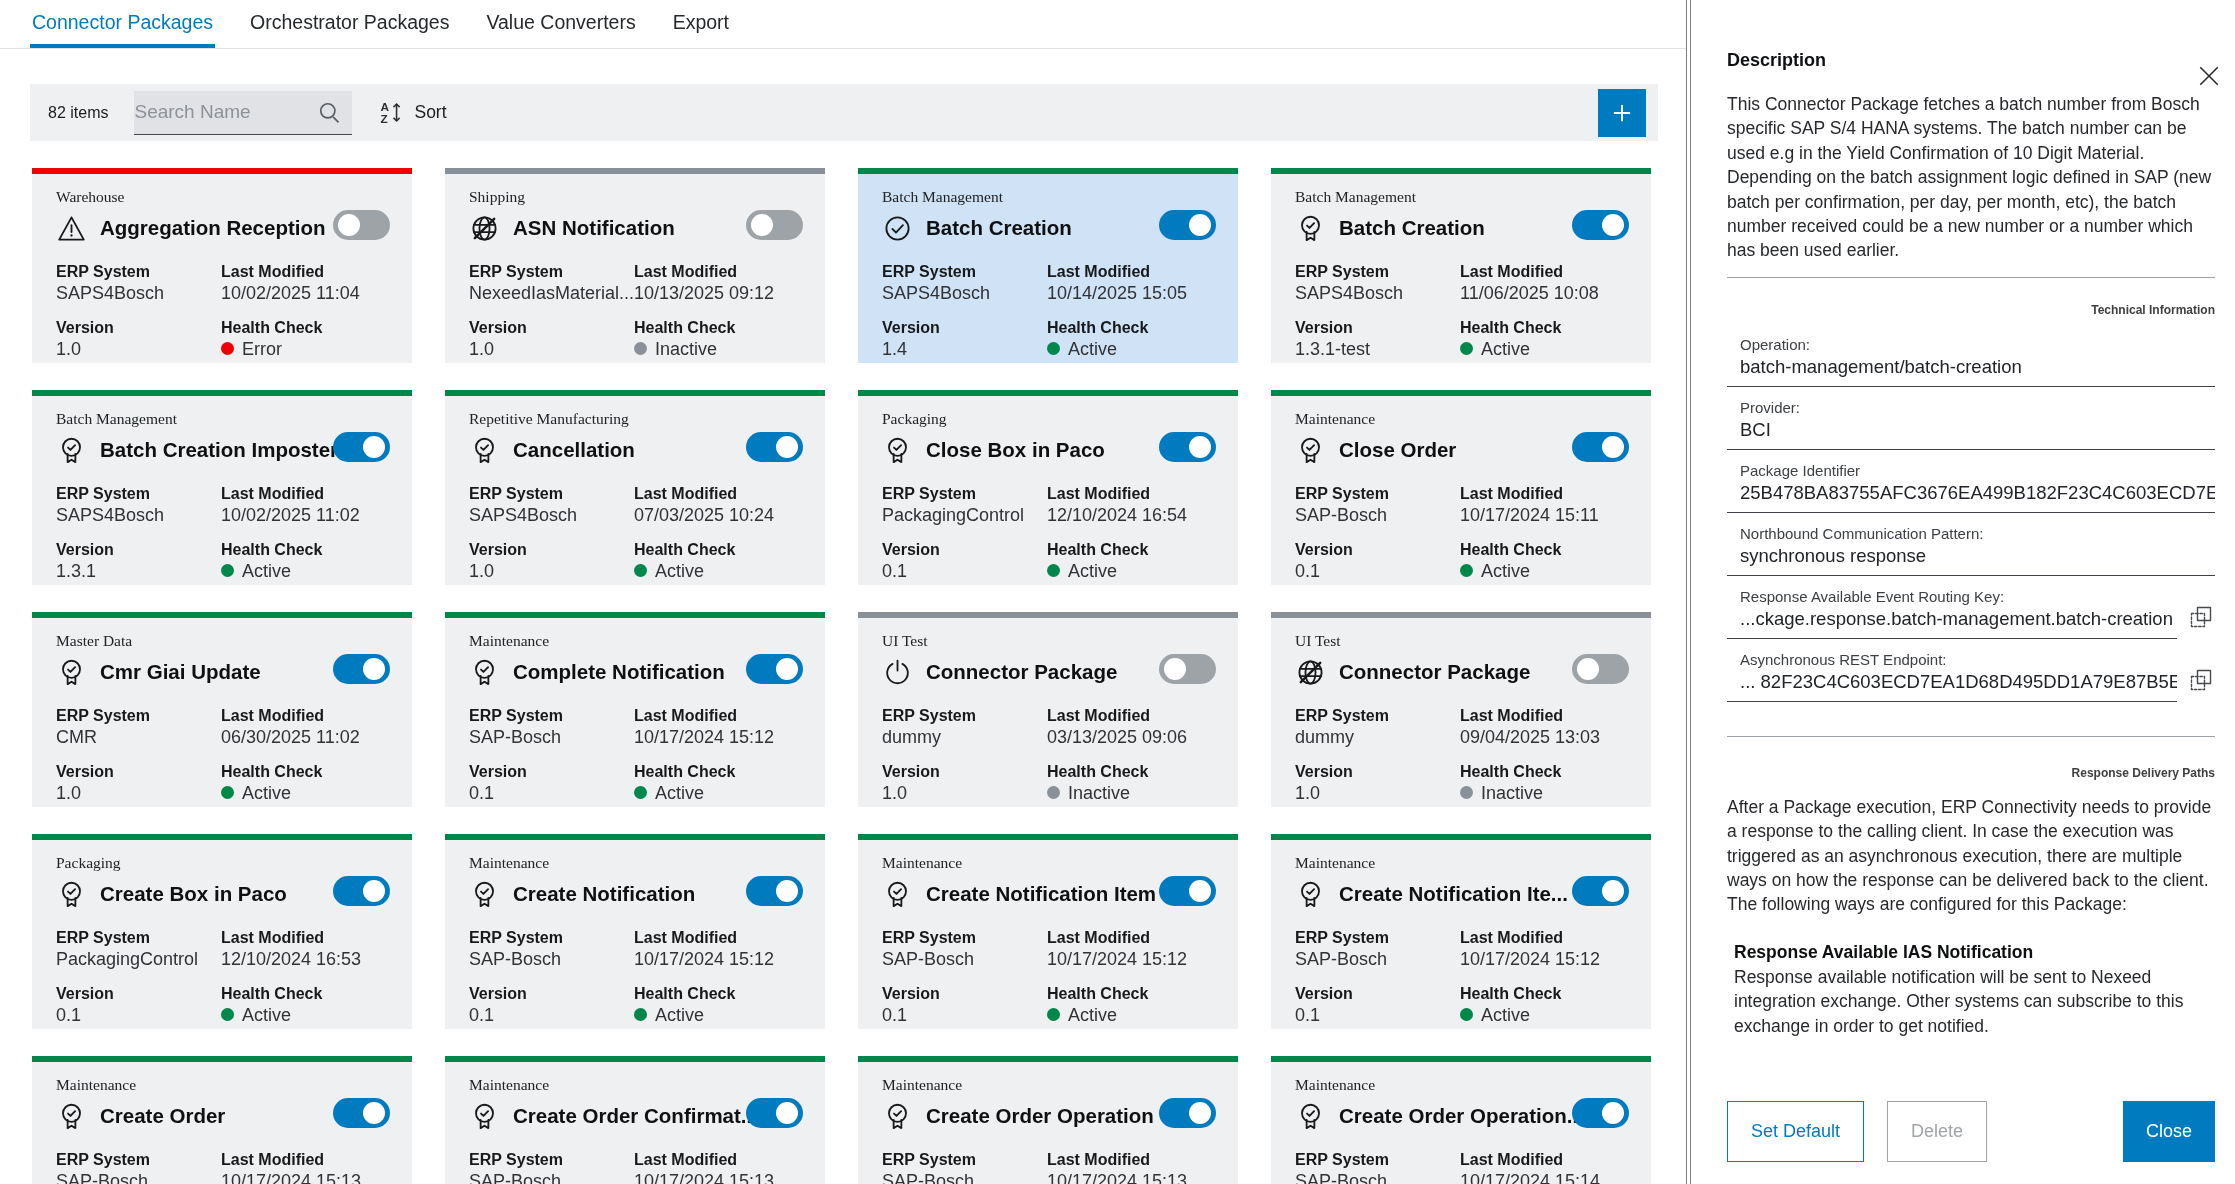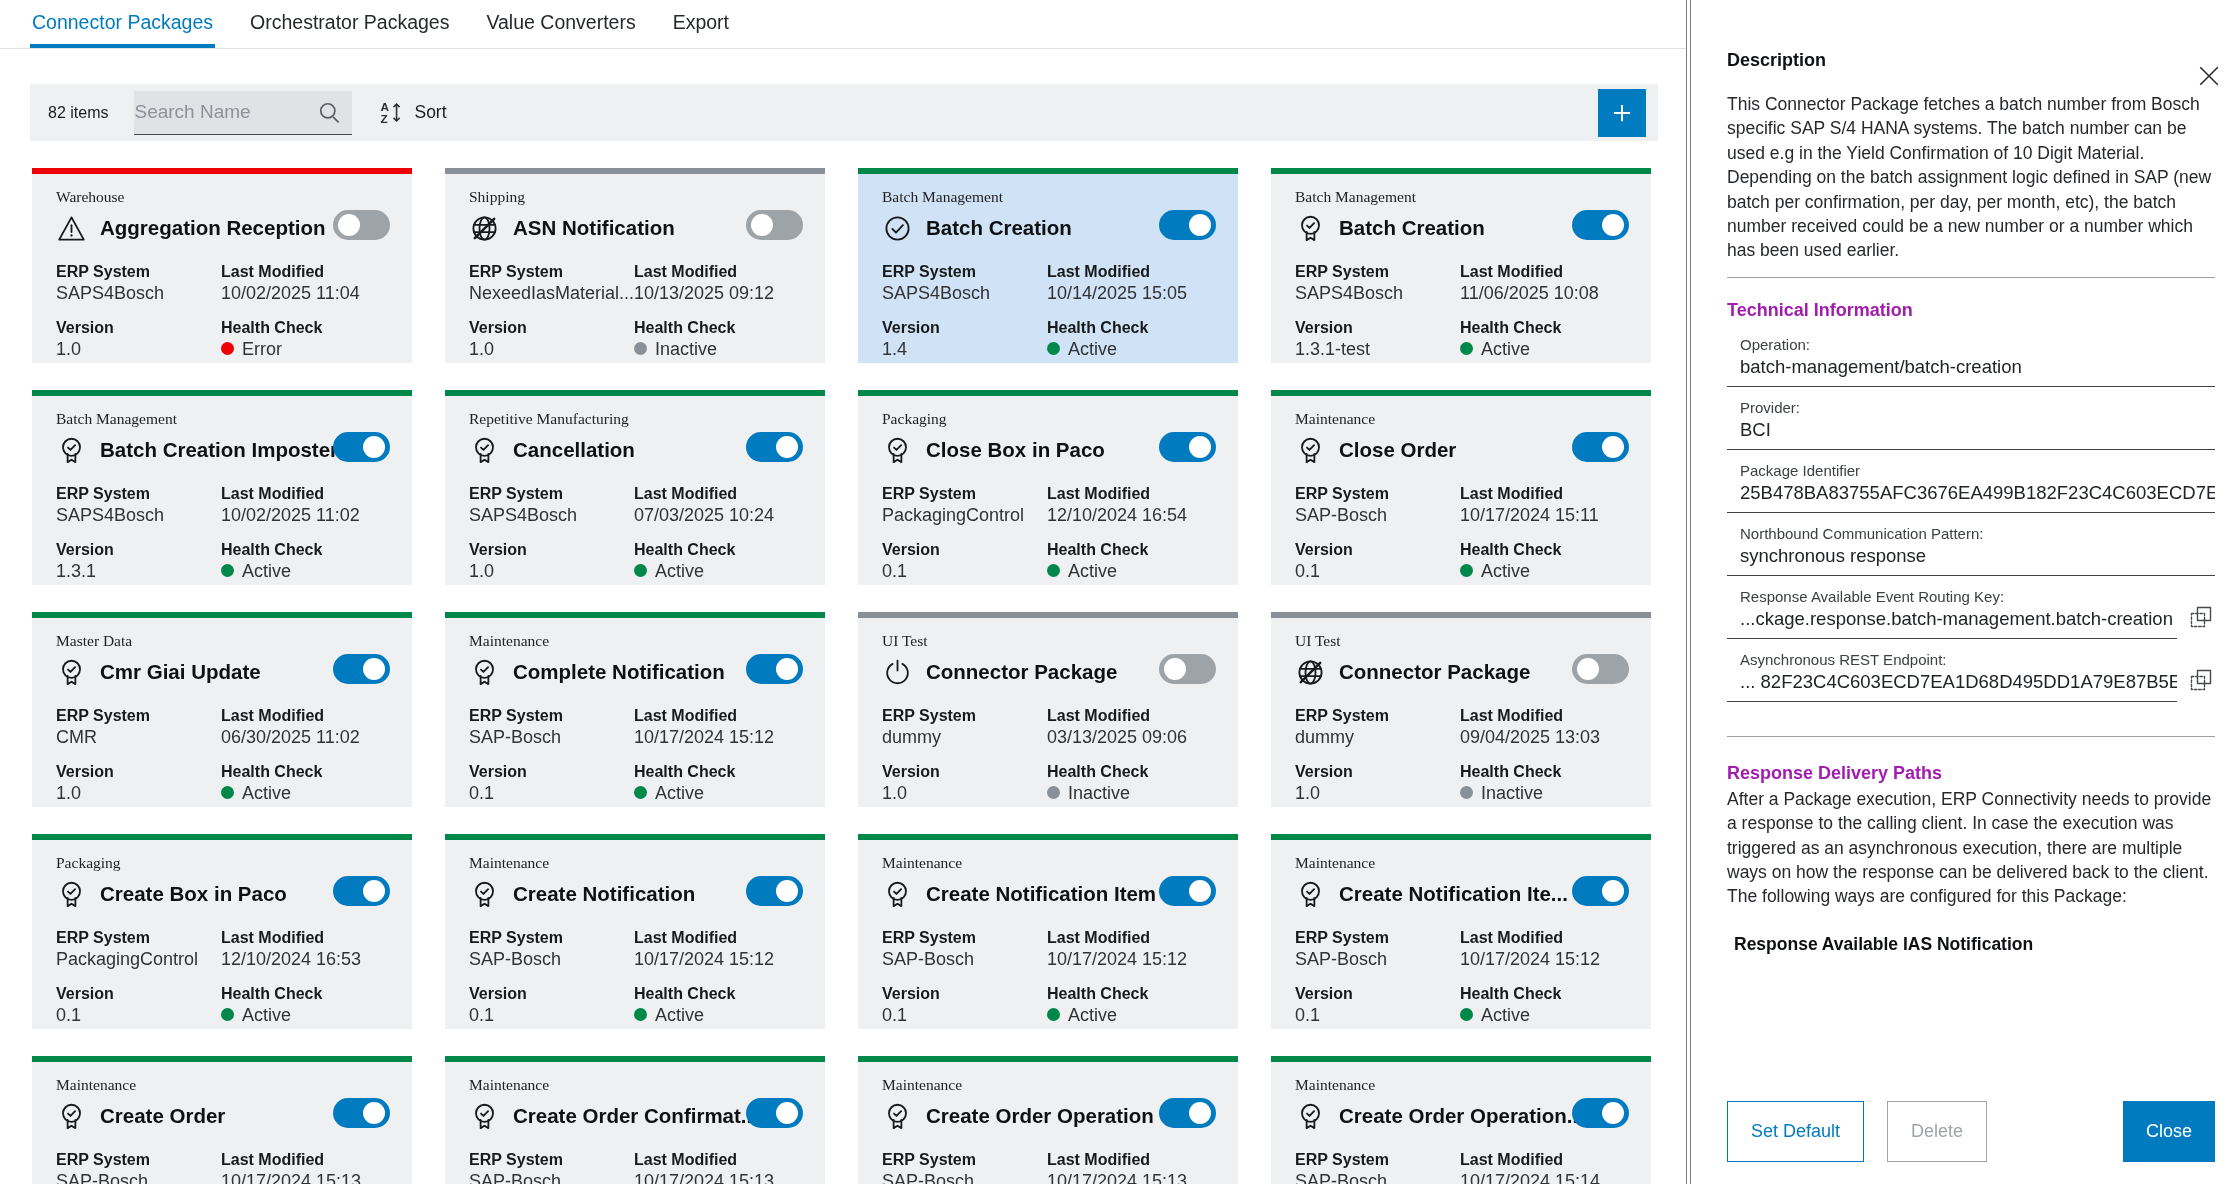--- a/index.html
+++ b/index.html
@@ -59,31 +59,31 @@
 
   
   .panel { position:absolute; left:1700px; top:0; width:535px; height:1184px; background:#fff;
            padding:0 20px 0 27px; }
   .panel h2 { margin-top:50px; font-size:18px; line-height:20px; font-weight:bold; color:#0e1012; }
   .close-x { position:absolute; top:62px; right:12px; width:28px; height:28px; background:none;
              border:none; color:#26292c; cursor:pointer; }
   .desc { margin-top:22px; font-size:17.5px; line-height:24.4px; color:#26282b; }
   .panel hr { border:none; border-top:1px solid #9ba1a6; margin-top:14px; }
   .panel hr.hr2 { margin-top:34px; }
-  .panel h3 { margin-top:22px; font-size:18px; line-height:20px; font-weight:bold; color:#a21caf; }
+  .panel h3 { margin-top:22px; font-size:12px; line-height:20px; font-weight:bold; color:#404040;text-align:right; }
   .panel h3.h3b { margin-top:26px; }
   #fields { margin-top:16px; }
   .field { display:flex; align-items:flex-end; margin-bottom:12px;justify-content:center; }
   .fmain { flex:1; min-width:0; padding:0 0 7px 13px; border-bottom:1px solid #3f4246; }
   .flabel { font-size:15px; line-height:18px; color:#3c4044; }
   .fval { font-size:18.5px; line-height:24px; margin-top:1px; color:#202327; white-space:nowrap; overflow:hidden; }
   .copybtn { width:24px; height:24px; margin:0 2px 10px 12px; background:none; border:none;
              color:#46494d; cursor:pointer; flex:none; }
   .copybtn svg { width:100%; height:100%; }
-  .dtext { margin-top:4px; font-size:17.5px; line-height:24.4px; color:#26282b; }
+  .dtext { margin-top:12px; font-size:17.5px; line-height:24.4px; color:#26282b; }
   .ias { margin-top:24px; margin-left:7px; }
   .ias h4 { font-size:17.5px; line-height:23px; font-weight:bold; color:#0e1012; }
   .ias p { font-size:17.5px; line-height:24.4px; margin-top:1px; color:#26282b; }
   .actions { position:absolute; left:27px; right:20px; bottom:22px; display:flex; gap:23px; align-items:center; }
   .btn { height:61px; padding:0 23px; font-family:inherit; font-size:18px; cursor:pointer; background:#fff; }
   .btn.outline { border:1px solid var(--accent); color:var(--accent); }
   .btn.disabled { border:1px solid #9fa4a8; color:#9fa4a8; cursor:default; }
   .btn.primary { background:var(--accent); border:none; color:#fff; margin-left:auto; }
 </style>
 </head>
@@ -734,19 +734,20 @@
             <rect x="8.5" y="2.5" width="13" height="13"></rect>
             <rect x="2.5" y="8.5" width="13" height="13" stroke-dasharray="2.4 1.8"></rect>
           </svg></button>
       </div>
     </div>
   <hr class="hr2">
   <h3 class="h3b">Response Delivery Paths</h3>
   <p class="dtext">After a Package execution, ERP Connectivity needs to provide a response to the calling client. In case the execution was triggered as an asynchronous execution, there are multiple ways on how the response can be delivered back to the client. The following ways are configured for this Package:</p>
   <div class="ias">
     <h4>Response Available IAS Notification</h4>
+    <p>Response available notification will be sent to Nexeed integration exchange. Other systems can subscribe to this exchange in order to get notified.</p>
   </div>
   <div class="actions">
     <button class="btn outline">Set Default</button>
     <button class="btn disabled">Delete</button>
     <button class="btn primary">Close</button>
   </div>
 </aside>
 
 </body></html>

